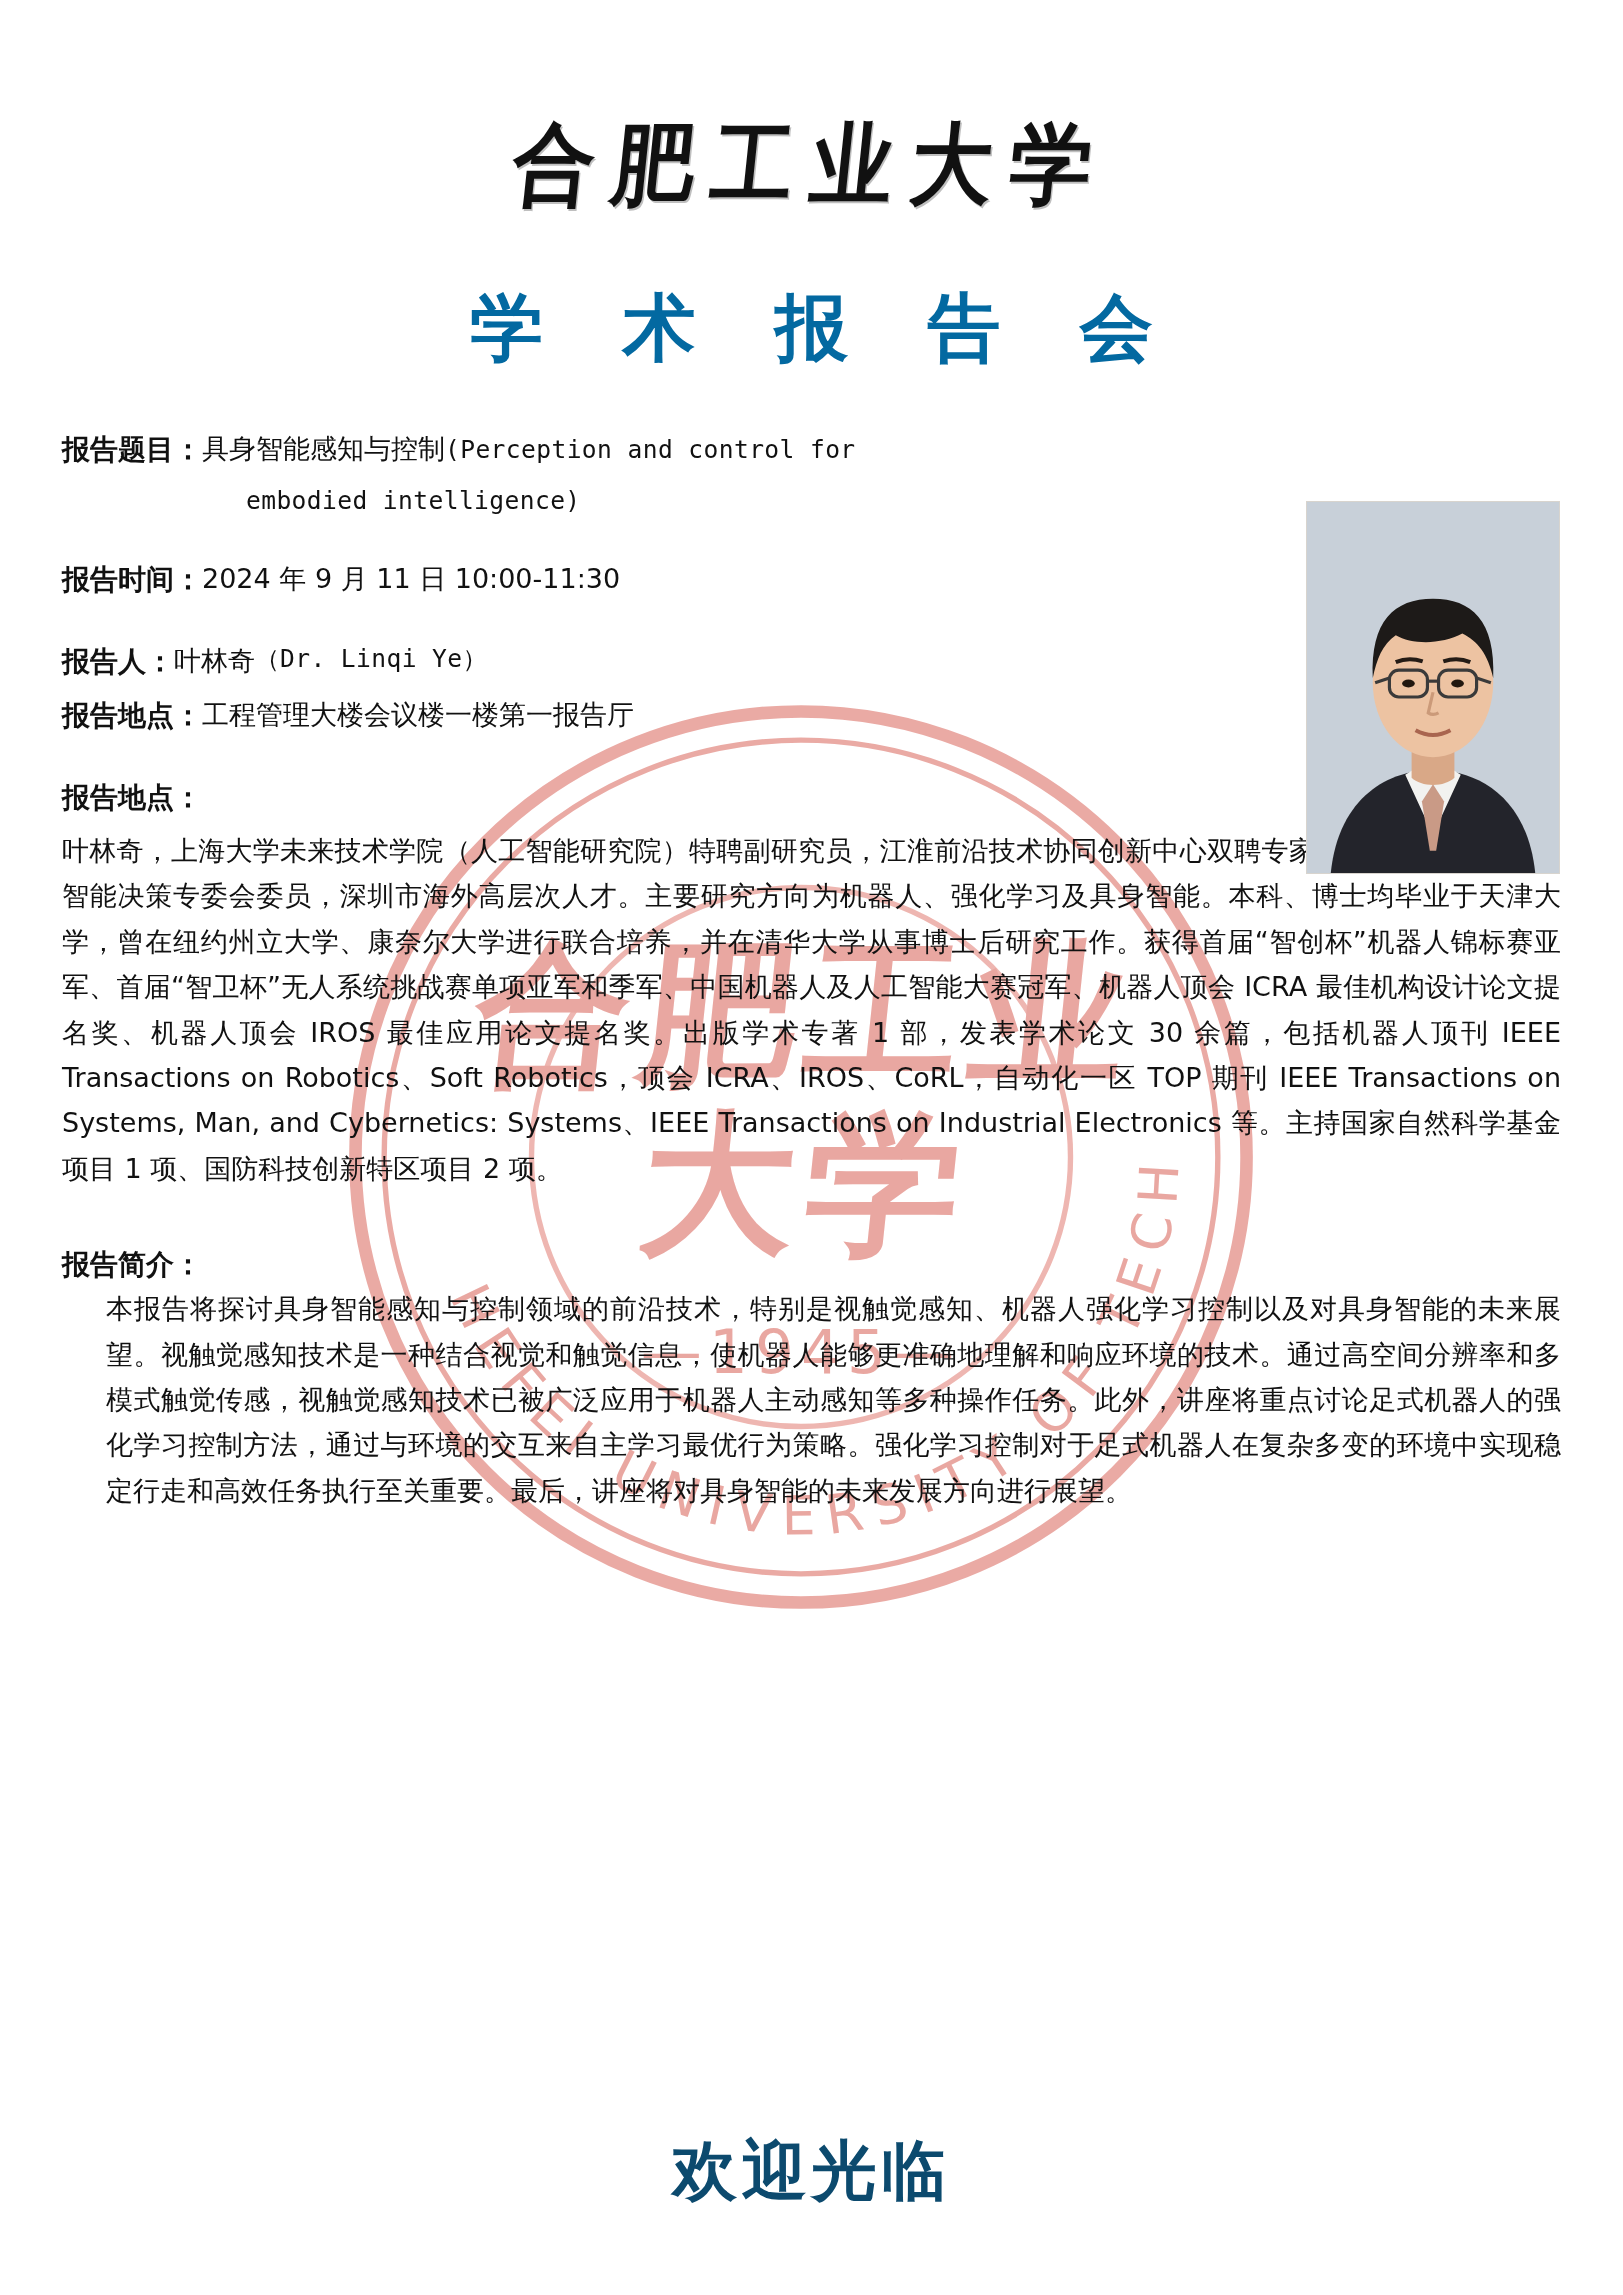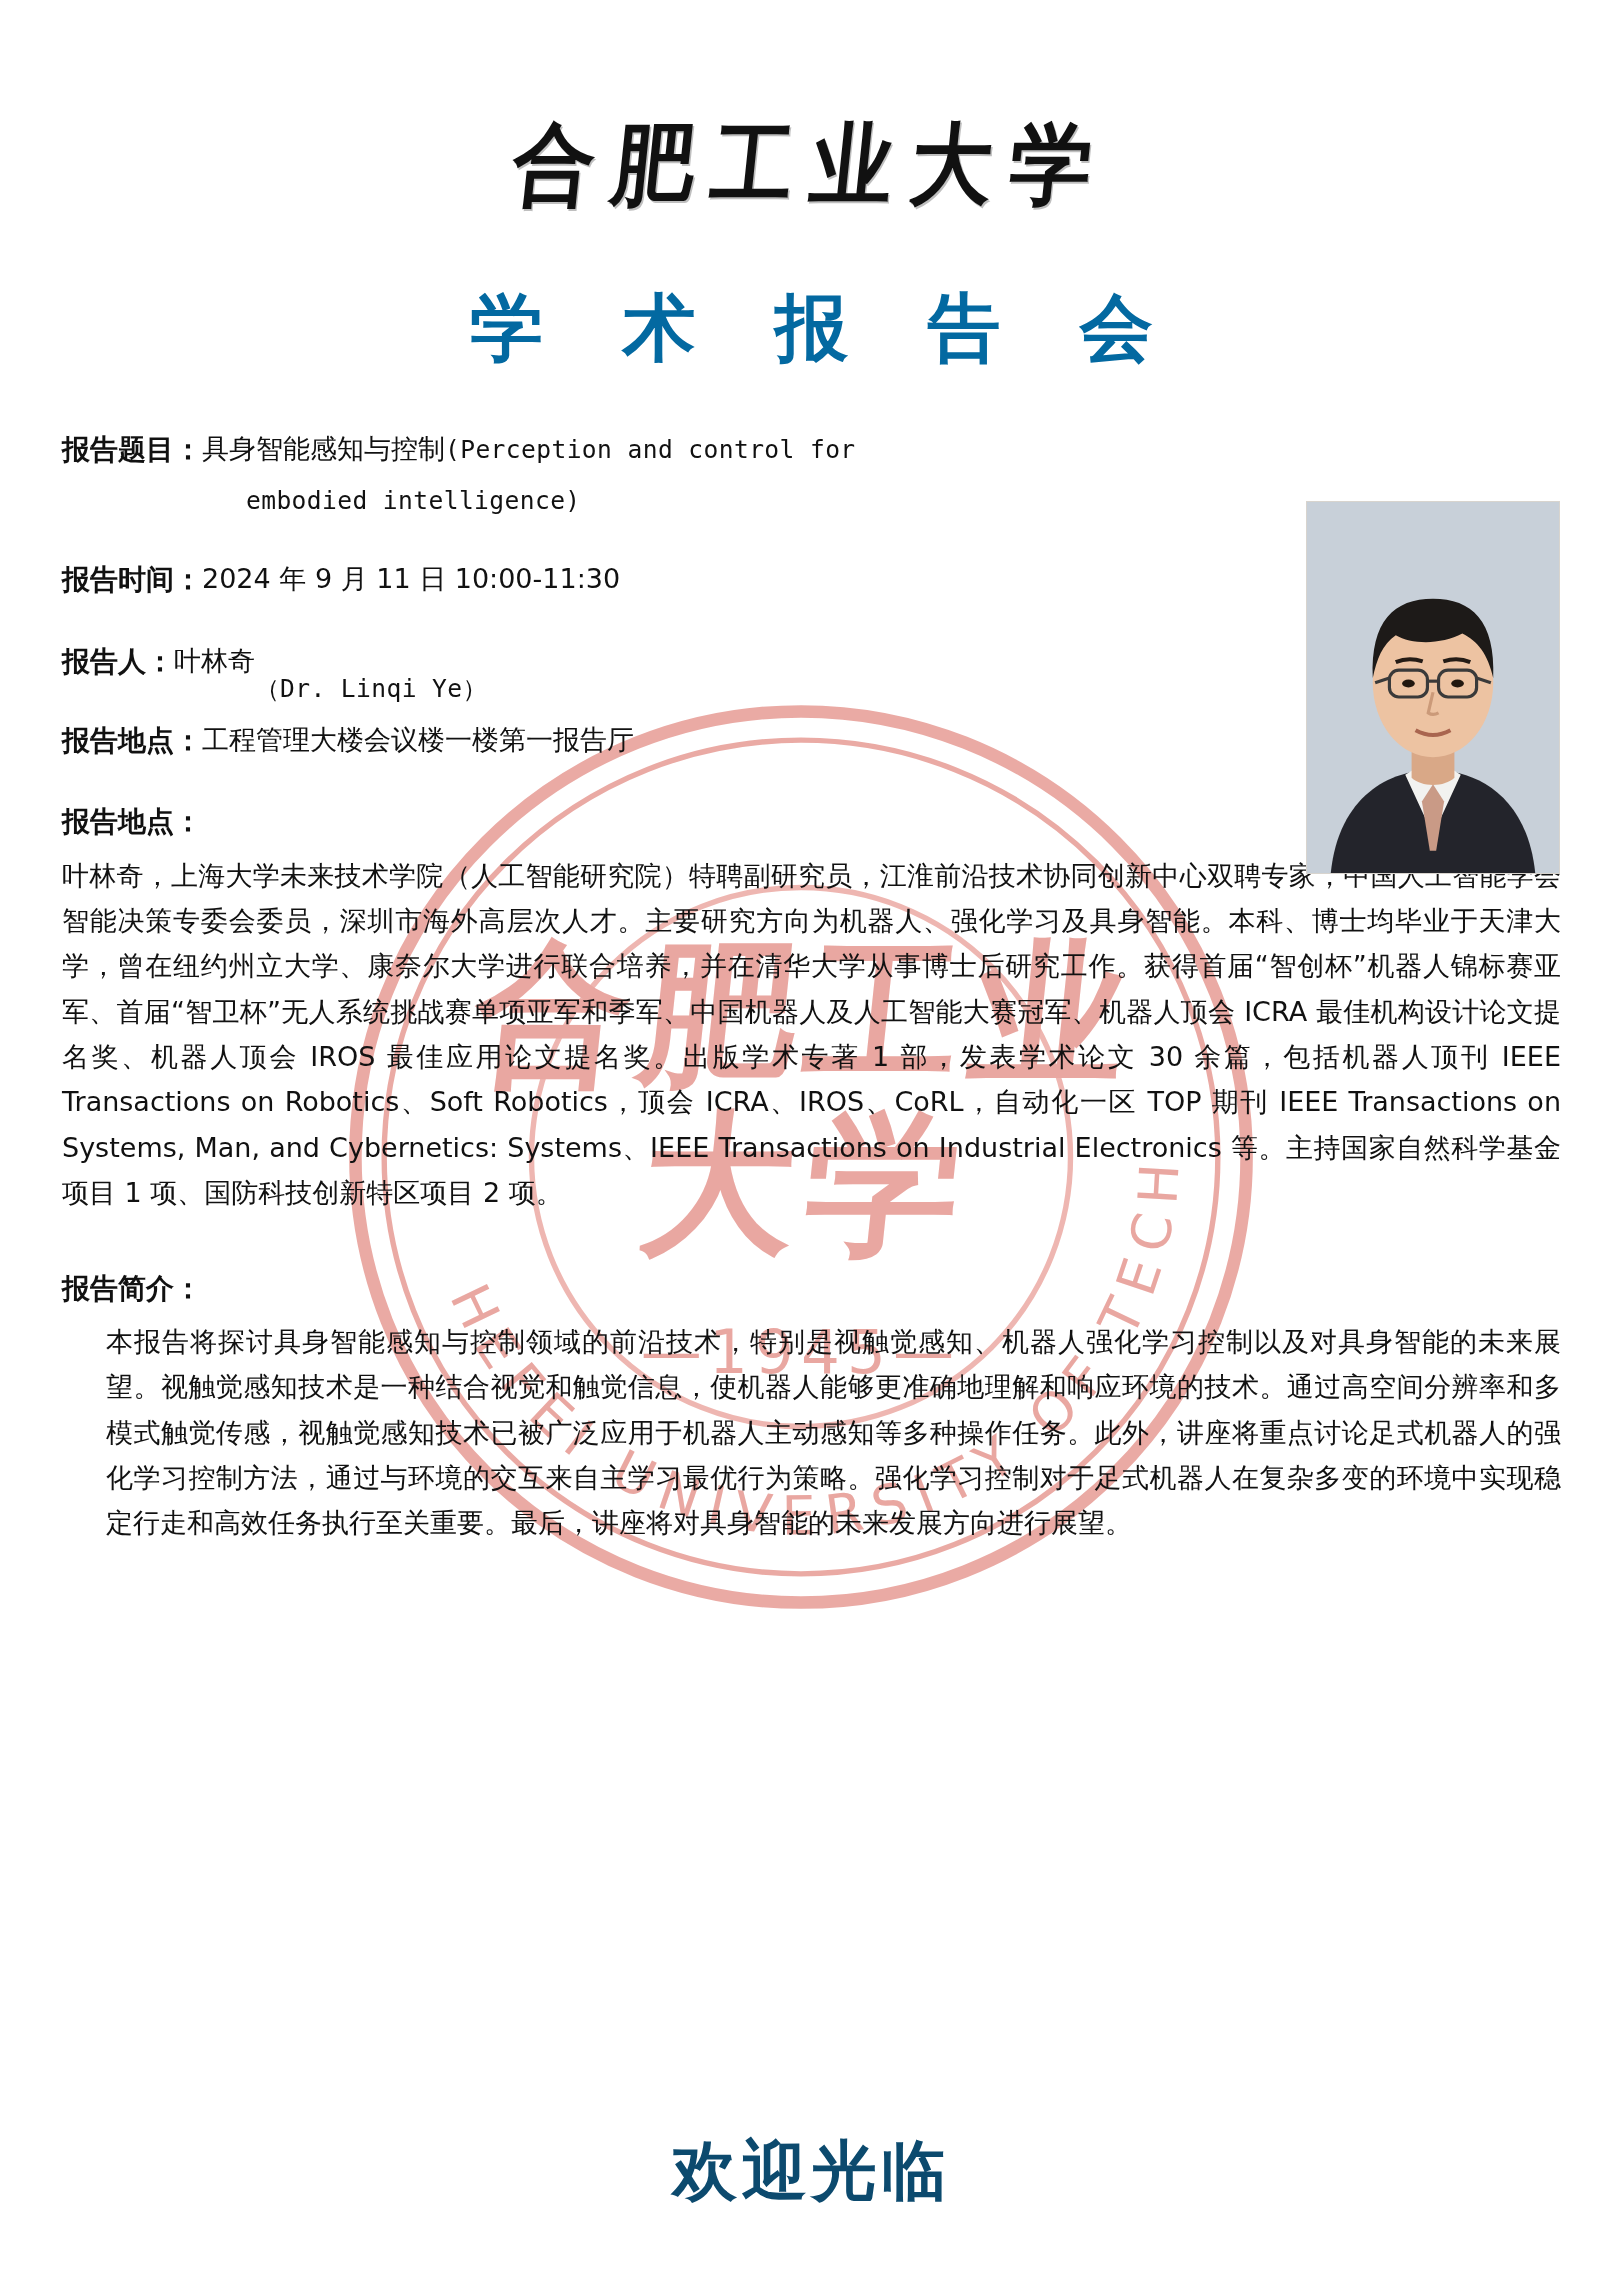--- a/index.html
+++ b/index.html
@@ -83,21 +83,21 @@
   .info-label {
     font-weight: 700;
     font-size: 28px;
     white-space: nowrap;
     font-family: "DejaVu Sans", sans-serif;
   }
   .info-value {
     font-size: 27px;
     font-family: "DejaVu Sans", sans-serif;
   }
-  .mono { font-family: "DejaVu Sans Mono", monospace; font-size: 24.6px; letter-spacing: 0.4px; margin-top: 30px;}
+  .mono { font-family: "DejaVu Sans Mono", monospace; font-size: 24.6px; letter-spacing: 0.4px;}
   .title-value { max-width: 840px; }
   .title-line2 { display: block; margin-left: 44px; margin-top: 11px; }
 
   .speaker-row { margin-bottom: 9.5px; }
   .sub-head {
     font-weight: 700;
     font-size: 28px;
     margin-bottom: 8px;
     font-family: "DejaVu Sans", sans-serif;
   }
@@ -123,21 +123,20 @@
     text-align: justify;
     text-justify: inter-ideograph;
     font-family: "DejaVu Sans", sans-serif;
   }
 
   .section-gap { height: 51px; }
 
   .abs-head {
     font-weight: 700;
     font-size: 28px;
-    margin-bottom: 8px;
     font-family: "DejaVu Sans", sans-serif;
   }
   .abstract {
     font-size: 27px;
     line-height: 1.68;
     text-align: justify;
     text-justify: inter-ideograph;
     font-family: Liberation Sans, sans-serif;
     margin-left: 44px;
   }

